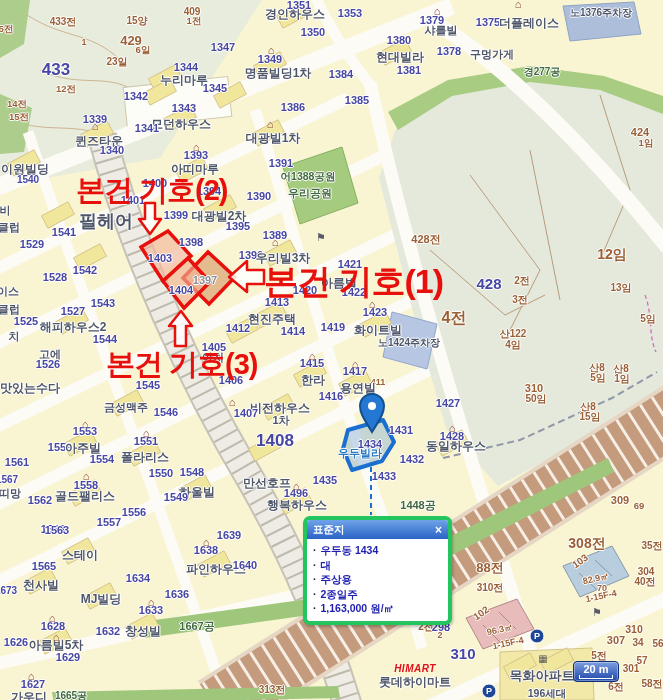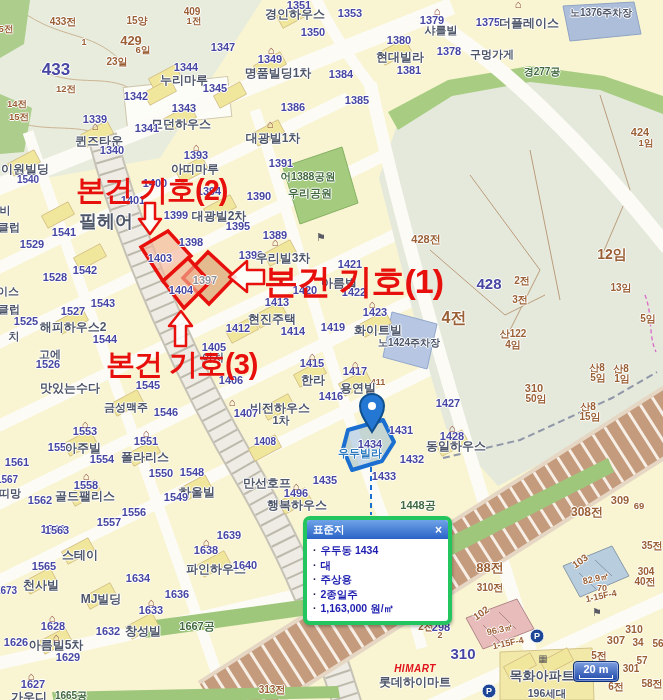--- a/index.html
+++ b/index.html
@@ -236,21 +236,21 @@
       <span class="lbl n" style="left: 85px; top: 270px; font-size: 11px;">1542</span>
       <span class="lbl n" style="left: 103px; top: 303px; font-size: 11px;">1543</span>
       <span class="lbl n" style="left: 73px; top: 311px; font-size: 11px;">1527</span>
       <span class="lbl n" style="left: 26px; top: 321px; font-size: 11px;">1525</span>
       <span class="lbl m" style="left: 73px; top: 327px; font-size: 12px;">해피하우스2</span>
       <span class="lbl m" style="left: 8px; top: 291px; font-size: 11px;">이스</span>
       <span class="lbl m" style="left: 9px; top: 309px; font-size: 11px;">클럽</span>
       <span class="lbl m" style="left: 14px; top: 336px; font-size: 11px;">치</span>
       <span class="lbl m" style="left: 50px; top: 354px; font-size: 11px;">고에</span>
       <span class="lbl n" style="left: 48px; top: 364px; font-size: 11px;">1526</span>
-      <span class="lbl m" style="left: 30px; top: 388px; font-size: 12px; margin-left: 40px;">맛있는수다</span>
+      <span class="lbl m" style="left: 30px; top: 388px; font-size: 12px;">맛있는수다</span>
       <span class="lbl n" style="left: 105px; top: 339px; font-size: 11px;">1544</span>
       <span class="lbl n" style="left: 148px; top: 385px; font-size: 11px;">1545</span>
       <span class="lbl m" style="left: 126px; top: 407px; font-size: 11px;">금성맥주</span>
       <span class="lbl n" style="left: 166px; top: 412px; font-size: 11px;">1546</span>
       <span class="lbl n" style="left: 85px; top: 431px; font-size: 11px;">1553</span>
       <span class="lbl n" style="left: 60px; top: 447px; font-size: 11px;">1559</span>
       <span class="lbl m" style="left: 83px; top: 448px; font-size: 12px;">아주빌</span>
       <span class="lbl n" style="left: 17px; top: 462px; font-size: 11px;">1561</span>
       <span class="lbl n" style="left: 102px; top: 459px; font-size: 11px;">1554</span>
       <span class="lbl m" style="left: 145px; top: 457px; font-size: 12px;">폴라리스</span>
@@ -270,21 +270,21 @@
       <span class="lbl m" style="left: 313px; top: 380px; font-size: 12px;">한라</span>
       <span class="lbl n" style="left: 355px; top: 371px; font-size: 11px;">1417</span>
       <span class="lbl m" style="left: 358px; top: 388px; font-size: 12px;">용연빌</span>
       <span class="lbl n" style="left: 331px; top: 396px; font-size: 11px;">1416</span>
       <span class="lbl n" style="left: 214px; top: 347px; font-size: 11px;">1405</span>
       <span class="lbl m" style="left: 213px; top: 357px; font-size: 11px;">아치</span>
       <span class="lbl n" style="left: 231px; top: 380px; font-size: 11px;">1406</span>
       <span class="lbl m" style="left: 280px; top: 408px; font-size: 12px;">비전하우스</span>
       <span class="lbl m" style="left: 281px; top: 420px; font-size: 11px;">1차</span>
       <span class="lbl n" style="left: 246px; top: 413px; font-size: 11px;">1407</span>
-      <span class="lbl n" style="left: 265px; top: 441px; font-size: 10px;">1408</span>
+      <span class="lbl n" style="left: 275px; top: 441px; font-size: 17px;">1408</span>
       <span class="lbl m" style="left: 267px; top: 452px; font-size: 12px; margin-top: 31px;">만선호프</span>
       <span class="lbl n" style="left: 350px; top: 264px; font-size: 11px;">1421</span>
       <span class="lbl m" style="left: 339px; top: 283px; font-size: 12px;">아름빌</span>
       <span class="lbl n" style="left: 354px; top: 292px; font-size: 11px;">1422</span>
       <span class="lbl n" style="left: 305px; top: 290px; font-size: 11px;">1420</span>
       <span class="lbl n" style="left: 448px; top: 403px; font-size: 11px;">1427</span>
       <span class="lbl n" style="left: 401px; top: 430px; font-size: 11px;">1431</span>
       <span class="lbl n" style="left: 452px; top: 436px; font-size: 11px;">1428</span>
       <span class="lbl m" style="left: 456px; top: 446px; font-size: 12px;">동일하우스</span>
       <span class="lbl n" style="left: 412px; top: 459px; font-size: 11px;">1432</span>
@@ -342,21 +342,21 @@
       <span class="lbl m" style="left: 56px; top: 645px; font-size: 12px;">아름빌5차</span>
       <span class="lbl n" style="left: 16px; top: 642px; font-size: 11px;">1626</span>
       <span class="lbl n" style="left: 68px; top: 657px; font-size: 11px;">1629</span>
       <span class="lbl n" style="left: 33px; top: 684px; font-size: 11px;">1627</span>
       <span class="lbl m" style="left: 29px; top: 697px; font-size: 12px;">가우디</span>
       <span class="lbl g" style="left: 71px; top: 696px; font-size: 10px;">1665공</span>
       <span class="lbl m" style="left: 297px; top: 505px; font-size: 12px;">행복하우스</span>
       <span class="lbl n" style="left: 296px; top: 493px; font-size: 11px;">1496</span>
       <span class="lbl b" style="left: 620px; top: 500px; font-size: 11px;">309</span>
       <span class="lbl b" style="left: 639px; top: 505px; font-size: 9.5px;">69</span>
-      <span class="lbl b" style="left: 587px; top: 512px; font-size: 12px;">308전</span>
+      <span class="lbl b" style="left: 587px; top: 544px; font-size: 14px;">308전</span>
       <span class="lbl b" style="left: 652px; top: 546px; font-size: 10px;">35전</span>
       <span class="lbl b" style="left: 580px; top: 561px; font-size: 10px; transform: translate(-50%, -50%) rotate(-35deg);">103</span>
       <span class="lbl b" style="left: 596px; top: 579px; font-size: 9px; transform: translate(-50%, -50%) rotate(-12deg);">82.9㎡</span>
       <span class="lbl b" style="left: 602px; top: 588px; font-size: 9px;">70</span>
       <span class="lbl b" style="left: 601px; top: 596px; font-size: 9px; transform: translate(-50%, -50%) rotate(-12deg);">1-15F-4</span>
       <span class="lbl b" style="left: 646px; top: 571px; font-size: 10px;">304</span>
       <span class="lbl b" style="left: 645px; top: 582px; font-size: 10px;">40전</span>
       <span class="lbl b" style="left: 490px; top: 568px; font-size: 13px;">88전</span>
       <span class="lbl b" style="left: 490px; top: 588px; font-size: 10px;">310전</span>
       <span class="lbl b" style="left: 481px; top: 613px; font-size: 10px; transform: translate(-50%, -50%) rotate(-35deg);">102</span>

